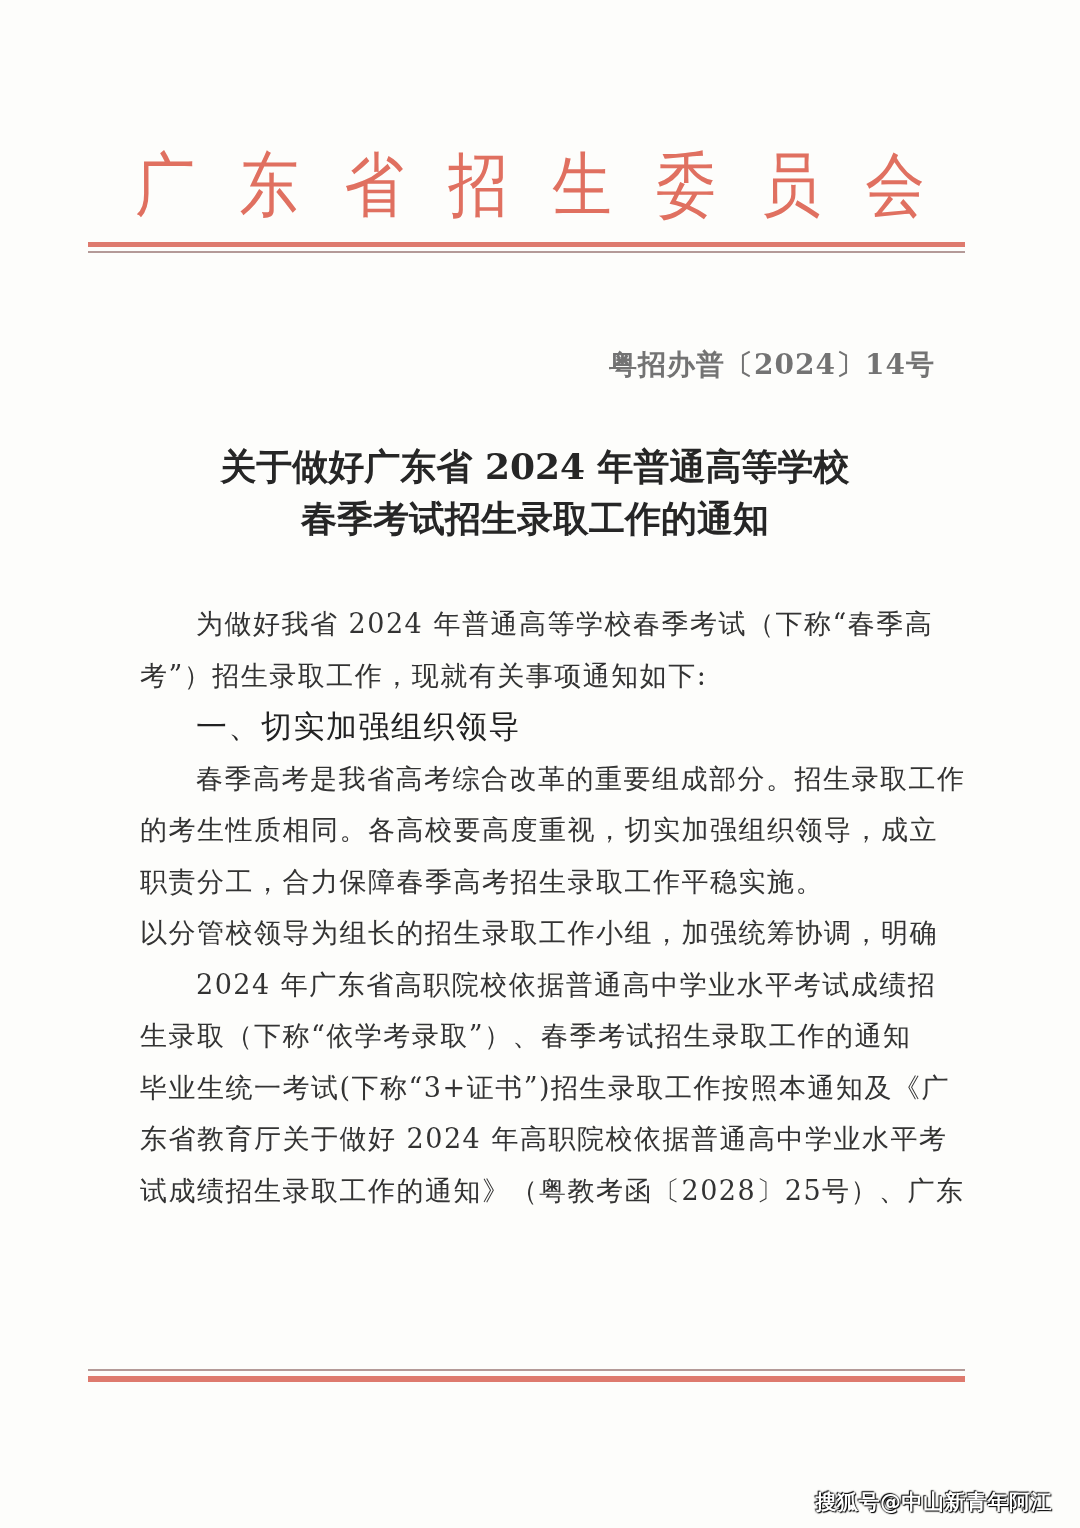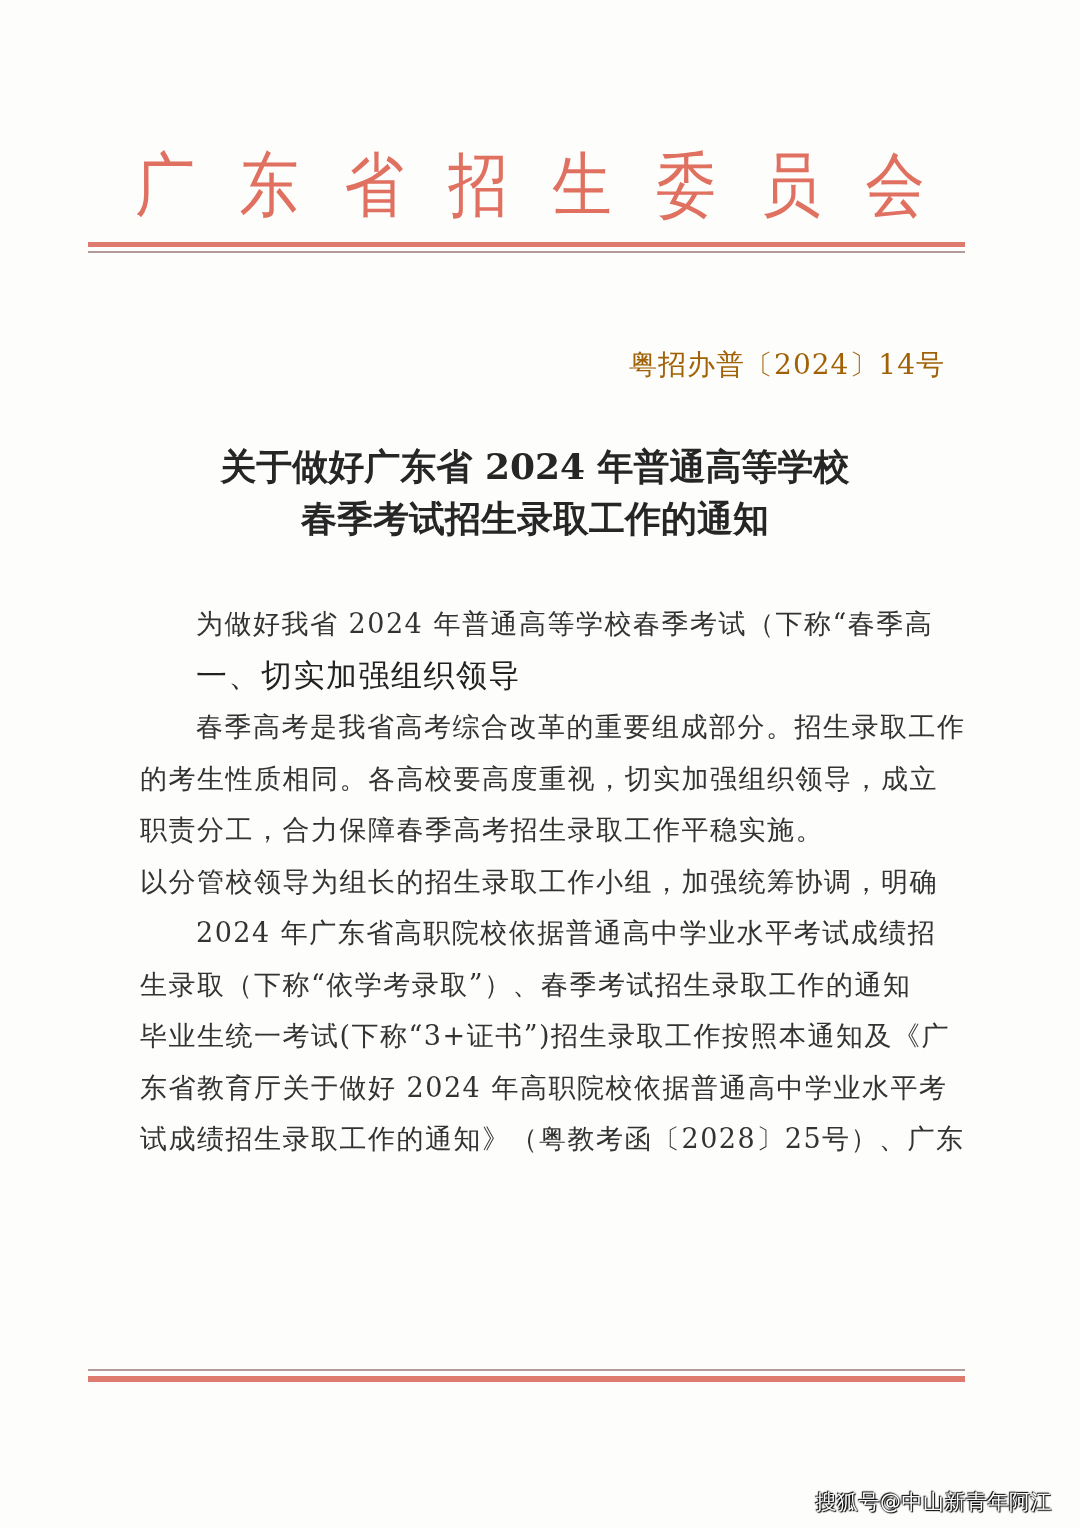--- a/index.html
+++ b/index.html
@@ -25,22 +25,22 @@
     transform: scaleX(0.85);
   }
 
   .rule { position: absolute; left: 88px; width: 877px; }
   .rule-top-thick { top: 242px; height: 5px; background: #de7a6e; }
   .rule-top-thin  { top: 251px; height: 2px; background: #b49a98; }
   .rule-bot-thin  { top: 1369px; height: 2px; background: #b49a98; }
   .rule-bot-thick { top: 1376px; height: 6px; background: #de7a6e; }
 
   .doc-number {
-    position: absolute; right: 135px; top: 346px;
-    font-size: 28px; color: #a16207; letter-spacing: 1px;
+    position: absolute; right: 145px; top: 346px;
+    font-size: 28px; color: #737373; letter-spacing: 1px; font-weight: bold;
   }
 
   .doc-title {
     position: absolute; left: 0; width: 1080px; top: 440px;
     text-align: center;
     font-family: "DejaVu Serif", serif;
     font-weight: bold;
     font-size: 36px; line-height: 52px; color: #262626;
   }
   .doc-title div { transform: translateX(-5px); }
@@ -53,21 +53,21 @@
   .line { white-space: nowrap; height: 51.5px; }
   .indent { padding-left: 56px; }
   .section-heading {
     font-family: "DejaVu Sans", "Liberation Sans", sans-serif;
     font-size: 31px; color: #222;
   }
 
   .watermark {
     position: absolute; right: 28px; top: 1488px;
     font-family: "DejaVu Sans", "Liberation Sans", sans-serif;
-    font-weight: normal;
+    font-weight: bold;
     font-size: 21px; color: #ffffff;
     text-shadow: 0 0 2px #000, 1px 1px 1px #000, -1px -1px 1px #000;
     letter-spacing: 0.5px;
   }
 </style>
 </head>
 <body>
 
 <div class="page">
 
@@ -87,20 +87,21 @@
 
   <div class="doc-number">粤招办普〔2024〕14号</div>
 
   <div class="doc-title">
     <div>关于做好广东省 2024 年普通高等学校</div>
     <div>春季考试招生录取工作的通知</div>
   </div>
 
   <div class="body-text">
     <div class="line indent">为做好我省 2024 年普通高等学校春季考试（下称“春季高</div>
+    <div class="line">考”）招生录取工作，现就有关事项通知如下:</div>
     <div class="line indent section-heading">一、切实加强组织领导</div>
     <div class="line indent">春季高考是我省高考综合改革的重要组成部分。招生录取工作</div>
     <div class="line">的考生性质相同。各高校要高度重视，切实加强组织领导，成立</div>
     <div class="line">职责分工，合力保障春季高考招生录取工作平稳实施。</div>
     <div class="line">以分管校领导为组长的招生录取工作小组，加强统筹协调，明确</div>
     <div class="line indent">2024 年广东省高职院校依据普通高中学业水平考试成绩招</div>
     <div class="line">生录取（下称“依学考录取”）、春季考试招生录取工作的通知</div>
     <div class="line">毕业生统一考试(下称“3+证书”)招生录取工作按照本通知及《广</div>
     <div class="line">东省教育厅关于做好 2024 年高职院校依据普通高中学业水平考</div>
     <div class="line">试成绩招生录取工作的通知》（粤教考函〔2028〕25号）、广东</div>

